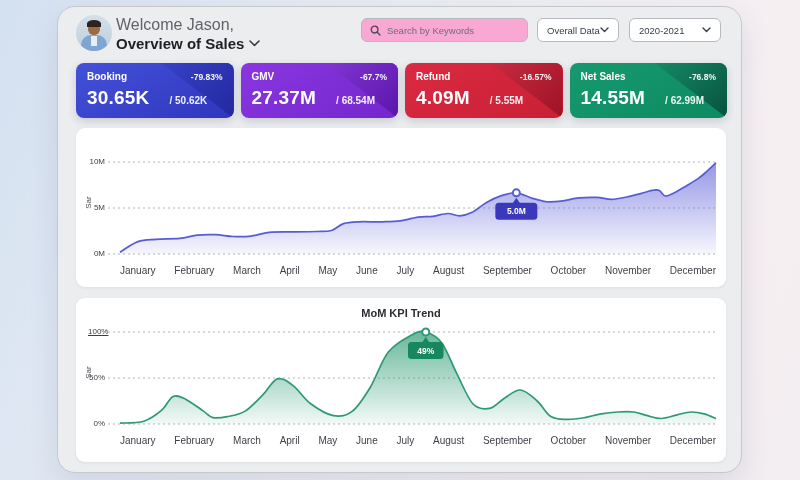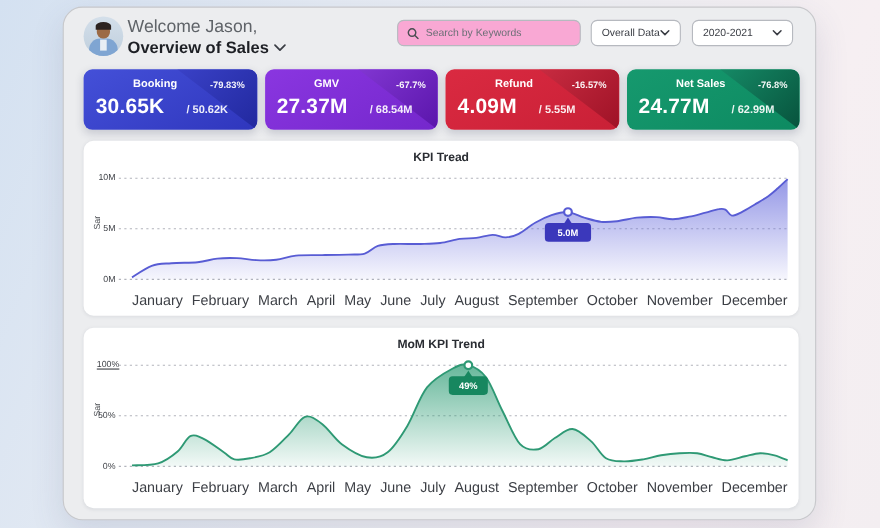--- a/index.html
+++ b/index.html
@@ -30,37 +30,37 @@
   .select .lbl { font-size:9.5px; color:#3a3d44; }
   .sel-data { left:479px; width:82px; }
   .sel-year { left:571px; width:92px; }
   
   .cards { position:absolute; left:18px; top:56px; width:651px; display:grid; grid-template-columns:repeat(4,1fr); gap:7px; }
   .card { position:relative; height:55px; border-radius:8px; overflow:hidden; color:#fff;
     box-shadow:0 3px 8px rgba(40,45,80,.18); }
   .card .corner { position:absolute; inset:0; clip-path:polygon(54% 0, 100% 0, 100% 100%); }
   .card .inner { position:relative; z-index:1; padding:8px 11px 7px; }
   .card .row1 { display:flex; justify-content:space-between; align-items:center; }
-  .card .label { font-size:10px; font-weight:bold;margin-left:34px; }
+  .card .label { font-size:10px; font-weight:bold; }
   .card .delta { font-size:8.5px; font-weight:bold; opacity:.95; }
   .card .row2 { display:flex; align-items:baseline; gap:20px; margin-top:5px; }
   .card .value { font-size:19px; font-weight:bold; letter-spacing:.2px; }
   .card .secondary { font-size:10px; font-weight:bold; opacity:.92; }
   
   .panel { position:absolute; left:18px; width:650px; background:#fff; border-radius:9px;
     box-shadow:0 1px 3px rgba(80,85,110,.10); }
   .panel-1 { top:121px; height:159px; }
   .panel-2 { top:291px; height:164px; }
   .chart-title { text-align:center; padding-top:9px; font-size:11px; font-weight:bold; color:#2a2d33; }
   .ylab { position:absolute; left:2px; top:70px; width:20px; text-align:center; font-size:8px; color:#4a4d52;
     transform:rotate(-90deg); }
   .yticks div { position:absolute; left:12px; width:17px; text-align:right; font-size:8px; color:#3c3f45; }
   .plot { position:absolute; left:44px; top:28px; width:596px; height:104px; overflow:visible; }
   .months { position:absolute; left:44px; top:137px; width:596px; display:flex; justify-content:space-between; }
-  .months span { font-size:13px; color:#3c3f45; }
+  .months span { font-size:10px; color:#3c3f45; }
 </style>
 </head>
 <body>
 
 <div class="app">
 
   <div class="avatar">
     <div class="body"></div>
     <div class="shirt"></div>
     <div class="head"></div>
@@ -138,29 +138,28 @@
       </div>
     </div>
     <div class="card" style="background: linear-gradient(150deg, rgb(22, 153, 110), rgb(13, 138, 97));">
       <div class="corner" style="background: linear-gradient(135deg, rgb(31, 174, 129), rgb(7, 82, 60));"></div>
       <div class="inner">
         <div class="row1">
           <span class="label">Net Sales</span>
           <span class="delta">-76.8%</span>
         </div>
         <div class="row2">
-          <span class="value">24.77M</span>
+          <span class="value">14.55M</span>
           <span class="secondary">/ 62.99M</span>
         </div>
       </div>
     </div>
   </div>
 
   <div class="panel panel-1">
-    <div class="chart-title">KPI Tread</div>
     <div class="ylab">Sar</div>
     <div class="yticks">
         <div style="top: 29px;">10M</div>
         <div style="top: 75px;">5M</div>
         <div style="top: 121px;">0M</div>
       </div>
     <svg class="plot" viewBox="0 0 596 104">
         <defs>
           <linearGradient id="g0" x1="0" y1="0" x2="0" y2="1">
             <stop offset="0%" stop-color="#6b6fdd" stop-opacity="0.72"></stop>

